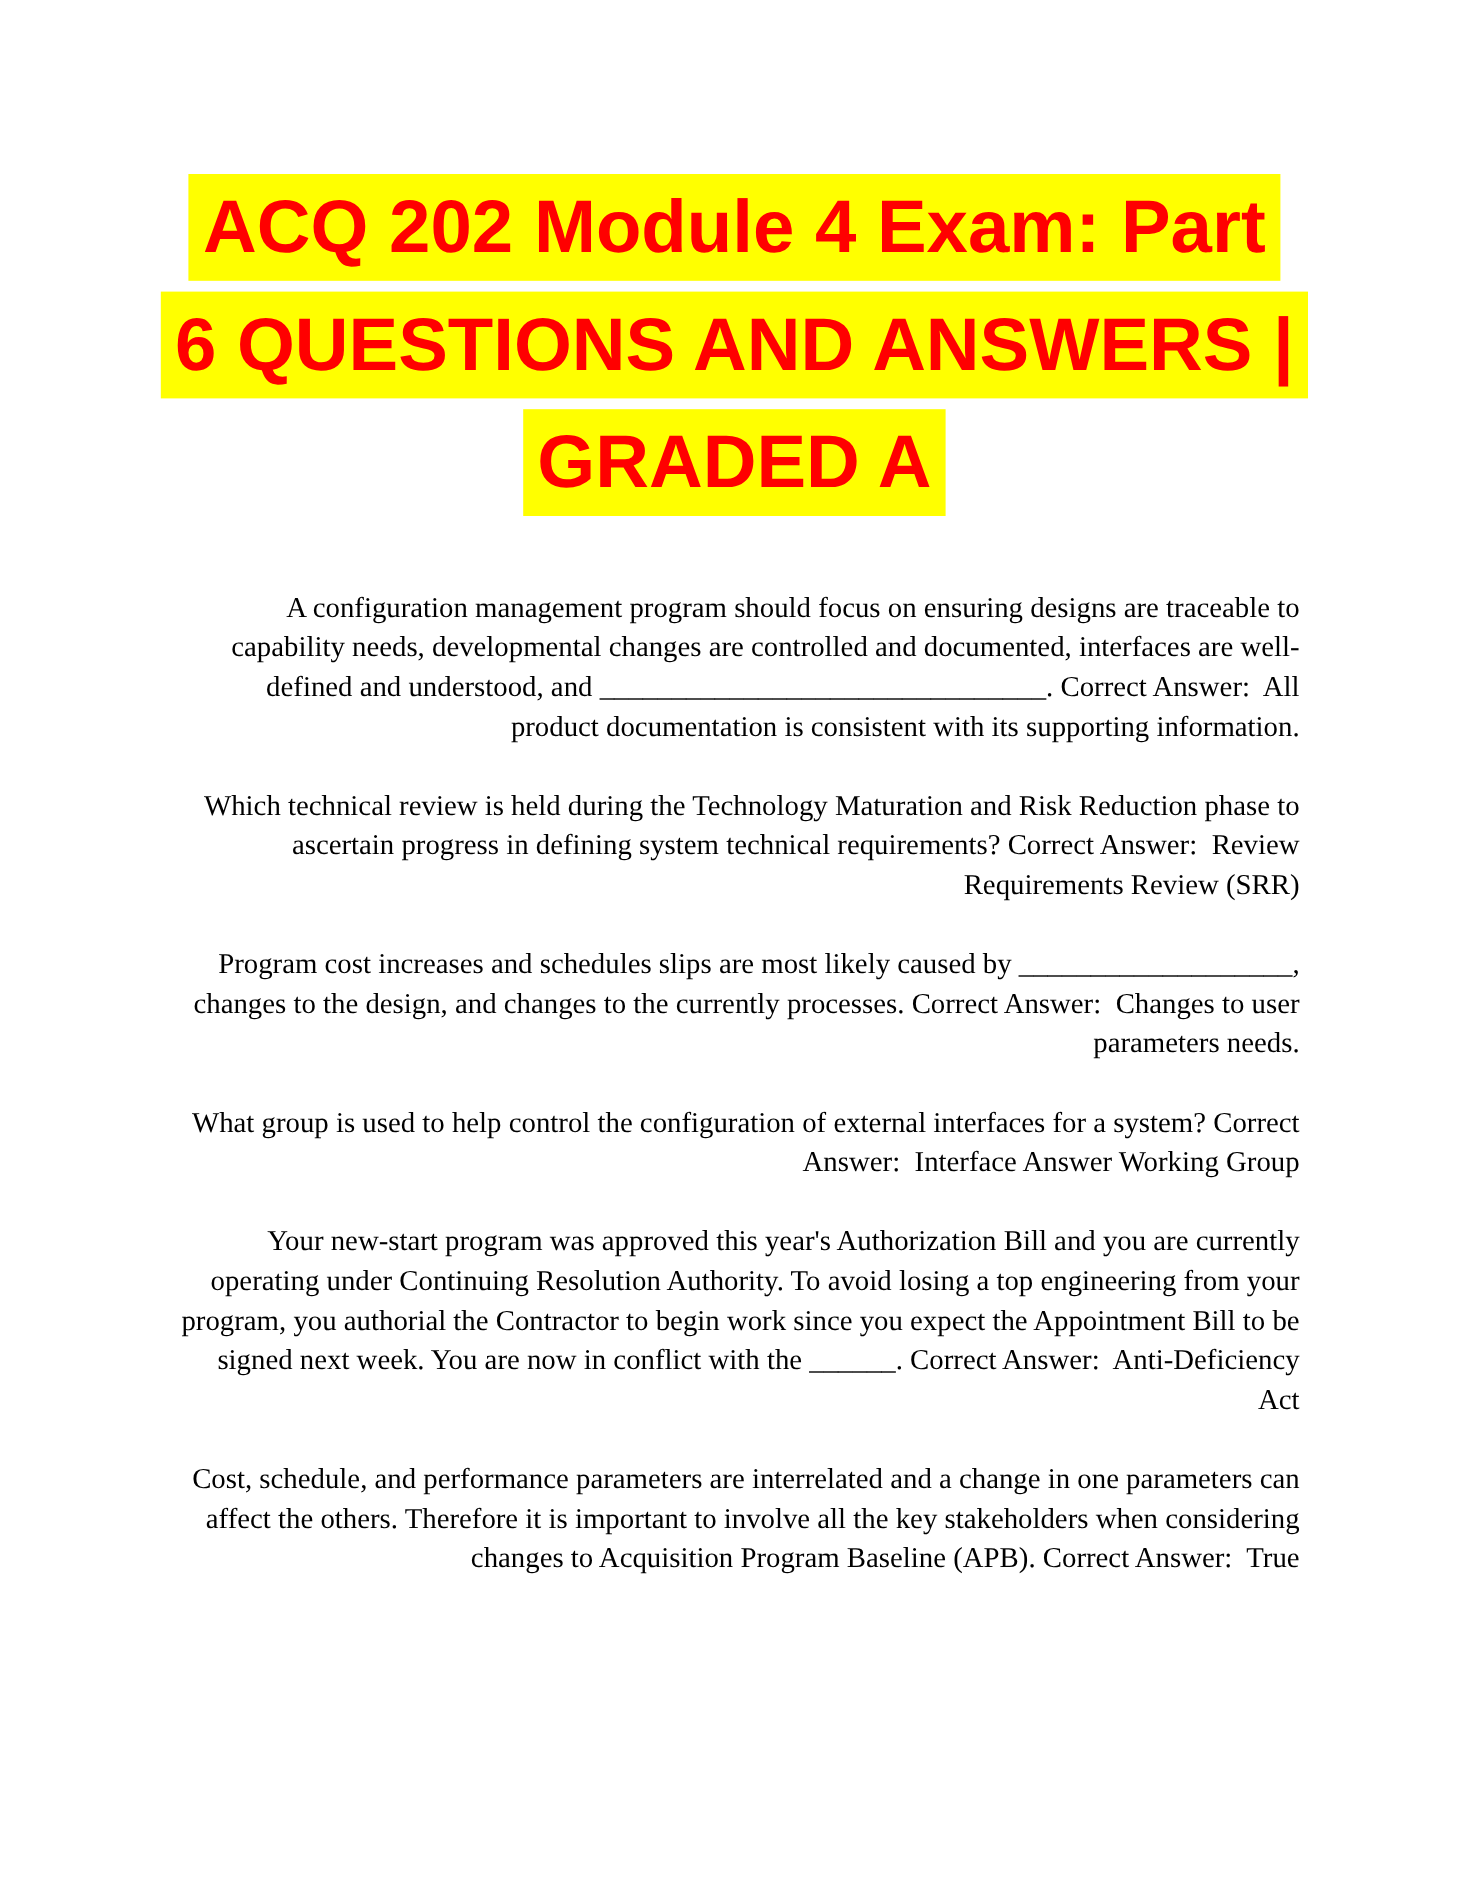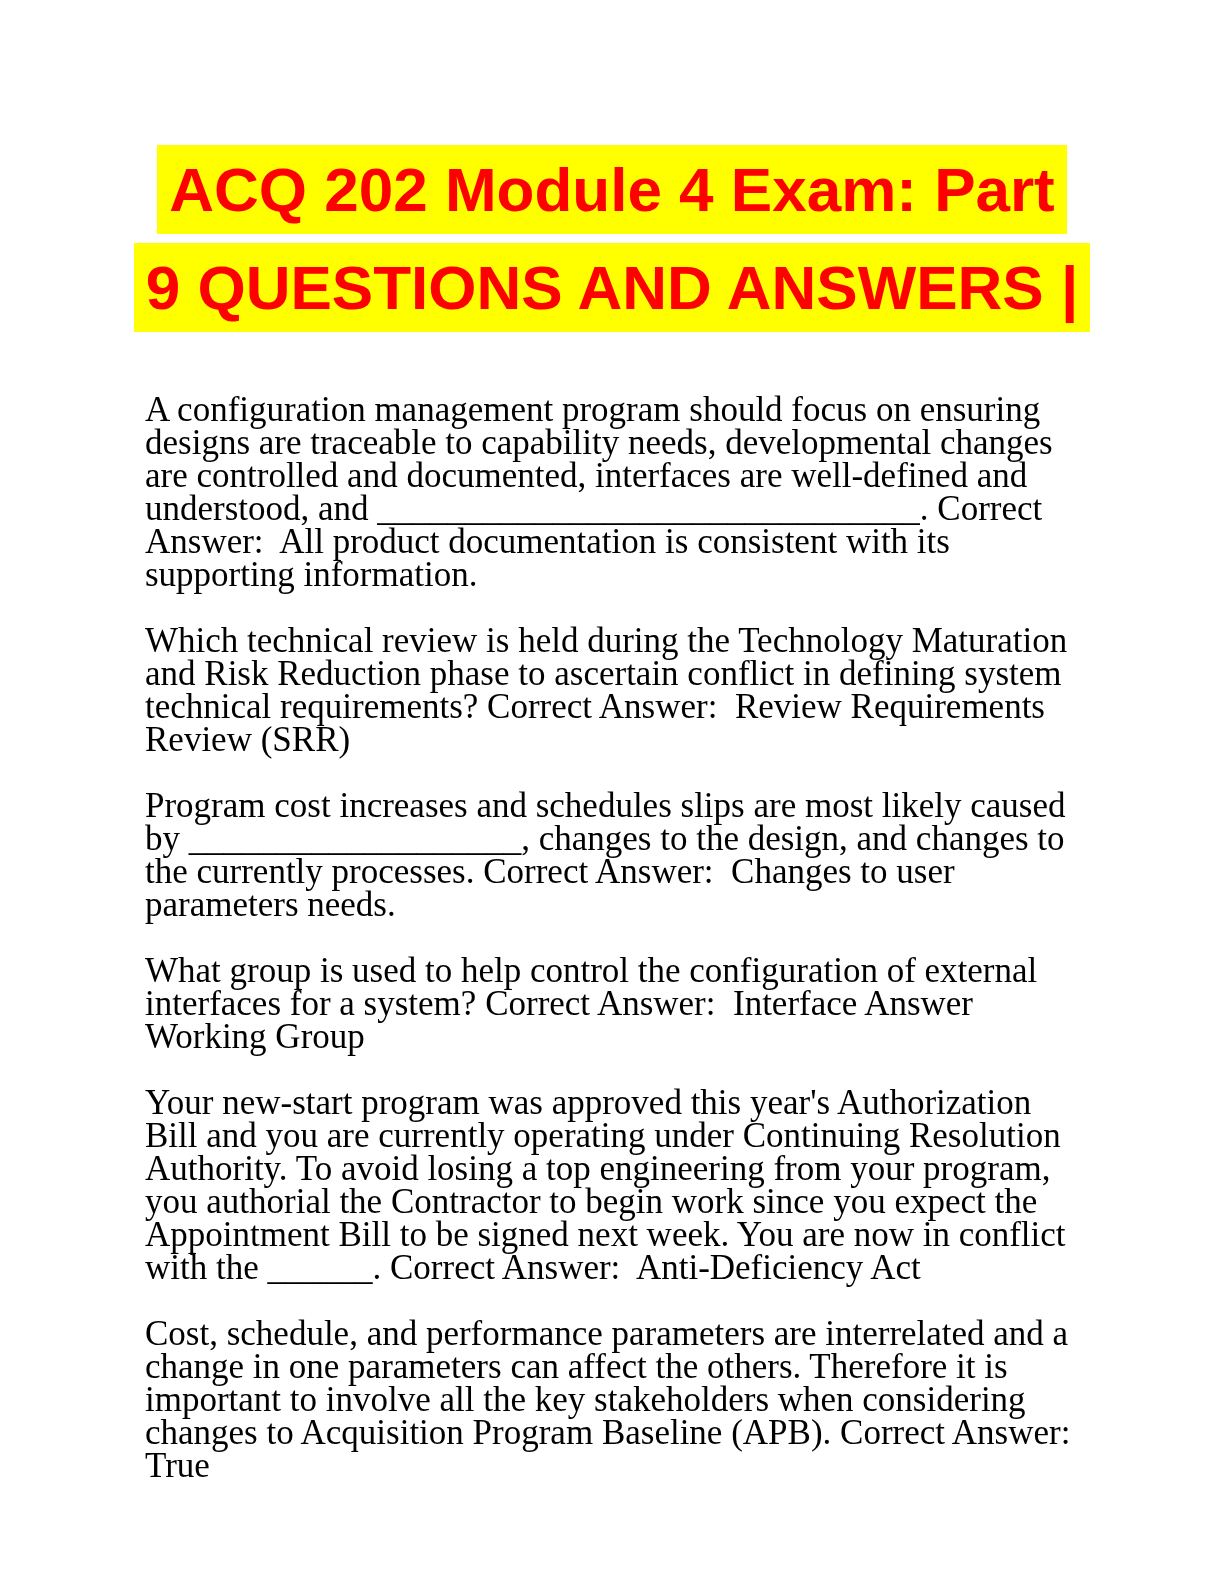--- a/index.html
+++ b/index.html
@@ -22,44 +22,46 @@
   }
   .title-line { white-space: nowrap; }
   .hl {
     background: #ffff00;
     padding: 10px 12px;
   }
   .qa-body {
     margin: 56px 144px 0 145px;
     width: 938px;
     font-family: "Liberation Serif", serif;
-    font-size: 35px;
+    font-size: 24px;
     line-height: 33px;
     color: #000000;
+    text-align: right;
   }
   .qa {
     white-space: pre-wrap;
     margin-bottom: 33px;
   }
 </style>
 </head>
 <body>
 
 <div class="page">
 
   <header class="title-block">
     <div class="title-line"><span class="hl">ACQ 202 Module 4 Exam: Part</span></div>
-    <div class="title-line"><span class="hl">9 QUESTIONS AND ANSWERS |</span></div>
+    <div class="title-line"><span class="hl">6 QUESTIONS AND ANSWERS |</span></div>
+    <div class="title-line"><span class="hl">GRADED A</span></div>
   </header>
 
   <main class="qa-body">
 
     <p class="qa"><span>A configuration management program should focus on ensuring designs are traceable to capability needs, developmental changes are controlled and documented, interfaces are well-defined and understood, and _______________________________. </span><span>Correct Answer:</span><span>  All product documentation is consistent with its supporting information.</span></p>
 
-    <p class="qa"><span>Which technical review is held during the Technology Maturation and Risk Reduction phase to ascertain conflict in defining system technical requirements? </span><span>Correct Answer:</span><span>  Review Requirements Review (SRR)</span></p>
+    <p class="qa"><span>Which technical review is held during the Technology Maturation and Risk Reduction phase to ascertain progress in defining system technical requirements? </span><span>Correct Answer:</span><span>  Review Requirements Review (SRR)</span></p>
 
     <p class="qa"><span>Program cost increases and schedules slips are most likely caused by ___________________, changes to the design, and changes to the currently processes. </span><span>Correct Answer:</span><span>  Changes to user parameters needs.</span></p>
 
     <p class="qa"><span>What group is used to help control the configuration of external interfaces for a system? </span><span>Correct Answer:</span><span>  Interface Answer Working Group</span></p>
 
     <p class="qa"><span>Your new-start program was approved this year's Authorization Bill and you are currently operating under Continuing Resolution Authority. To avoid losing a top engineering from your program, you authorial the Contractor to begin work since you expect the Appointment Bill to be signed next week. You are now in conflict with the ______. </span><span>Correct Answer:</span><span>  Anti-Deficiency Act</span></p>
 
     <p class="qa"><span>Cost, schedule, and performance parameters are interrelated and a change in one parameters can affect the others. Therefore it is important to involve all the key stakeholders when considering changes to Acquisition Program Baseline (APB). </span><span>Correct Answer:</span><span>  True</span></p>
 
   </main>

